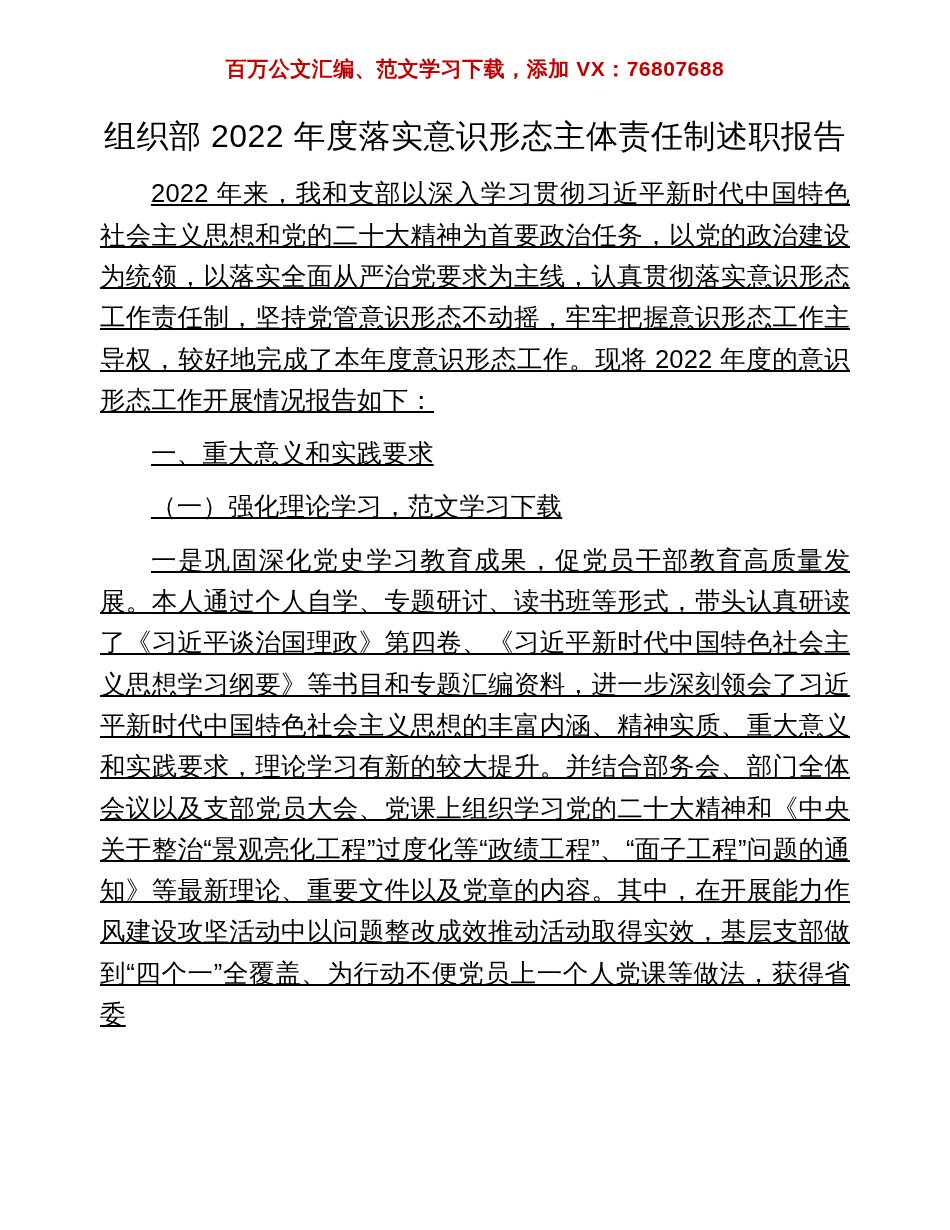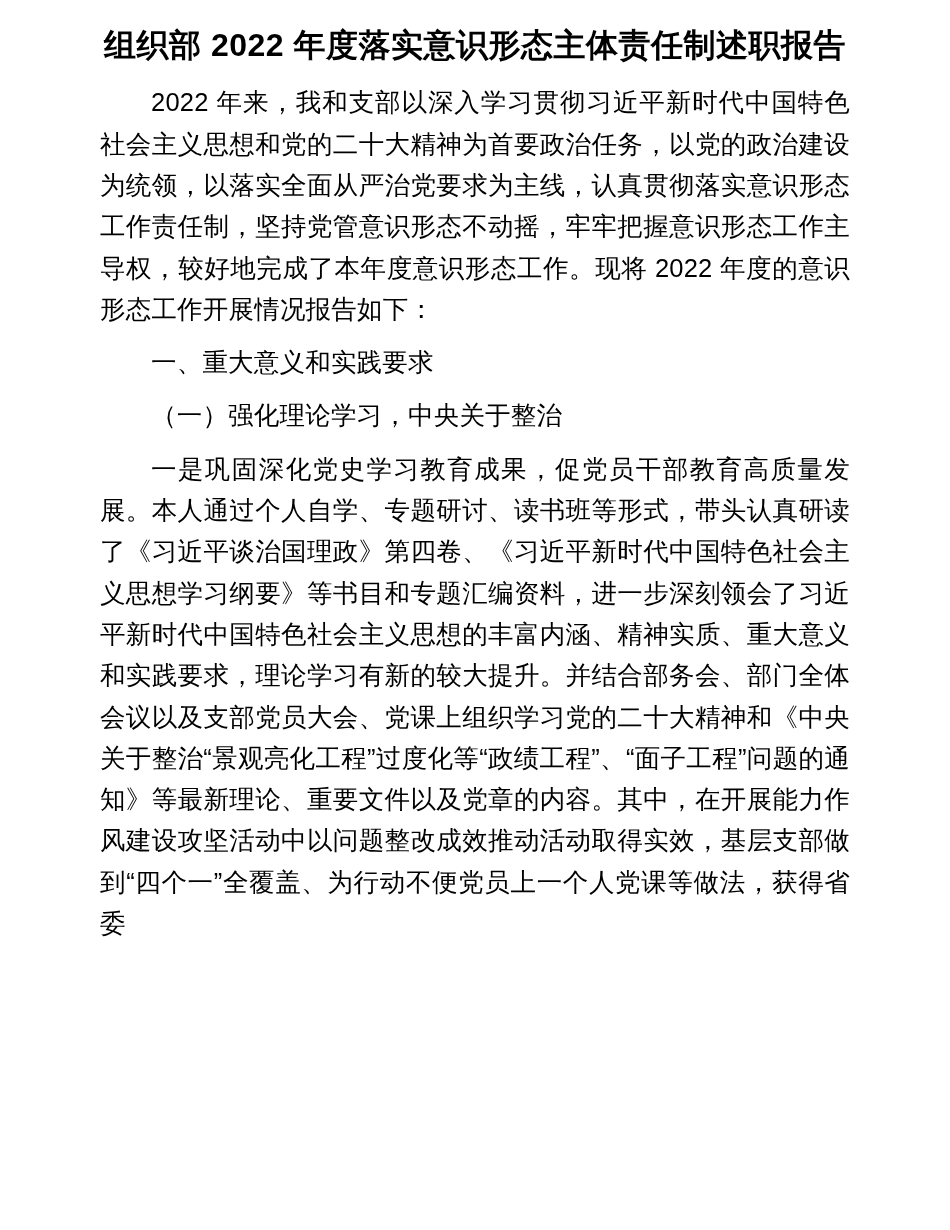--- a/index.html
+++ b/index.html
@@ -29,52 +29,54 @@
     font-weight: bold;
     font-size: 21px;
     letter-spacing: 0.5px;
     padding-top: 55px;
     padding-bottom: 8px;
     font-family: "Liberation Sans", sans-serif;
   }
   .doc-title {
     text-align: center;
     font-size: 32px;
-    font-weight: bold;
+    font-weight: normal;
     line-height: 1.45;
     margin: 22px 0 14px 0;
     letter-spacing: 0.5px;
     font-family: "Liberation Sans", sans-serif;
   }
   .para {
     font-size: 25.5px;
     line-height: 1.62;
     text-align: justify;
     text-justify: inter-ideograph;
     margin: 0 0 12px 0;
     text-indent: 2em;
     letter-spacing: 0.2px;
     font-family: "Liberation Sans", sans-serif;
+    text-decoration: underline;
   }
   .para.heading {
     font-weight: normal;
   }
   .para.last {
     margin-bottom: 4px;
   }
 </style>
 </head>
 <body>
 
 <div class="page">
 
+  <div class="watermark">百万公文汇编、范文学习下载，添加 VX：76807688</div>
 
   <h1 class="doc-title">组织部 2022 年度落实意识形态主体责任制述职报告</h1>
 
   <p class="para">2022 年来，我和支部以深入学习贯彻习近平新时代中国特色社会主义思想和党的二十大精神为首要政治任务，以党的政治建设为统领，以落实全面从严治党要求为主线，认真贯彻落实意识形态工作责任制，坚持党管意识形态不动摇，牢牢把握意识形态工作主导权，较好地完成了本年度意识形态工作。现将 2022 年度的意识形态工作开展情况报告如下：</p>
 
   <p class="para heading">一、重大意义和实践要求</p>
 
-  <p class="para heading">（一）强化理论学习，中央关于整治</p>
+  <p class="para heading">（一）强化理论学习，范文学习下载</p>
 
   <p class="para last">一是巩固深化党史学习教育成果，促党员干部教育高质量发展。本人通过个人自学、专题研讨、读书班等形式，带头认真研读了《习近平谈治国理政》第四卷、《习近平新时代中国特色社会主义思想学习纲要》等书目和专题汇编资料，进一步深刻领会了习近平新时代中国特色社会主义思想的丰富内涵、精神实质、重大意义和实践要求，理论学习有新的较大提升。并结合部务会、部门全体会议以及支部党员大会、党课上组织学习党的二十大精神和《中央关于整治“景观亮化工程”过度化等“政绩工程”、“面子工程”问题的通知》等最新理论、重要文件以及党章的内容。其中，在开展能力作风建设攻坚活动中以问题整改成效推动活动取得实效，基层支部做到“四个一”全覆盖、为行动不便党员上一个人党课等做法，获得省委</p>
 
 </div>
 
 </body></html>

